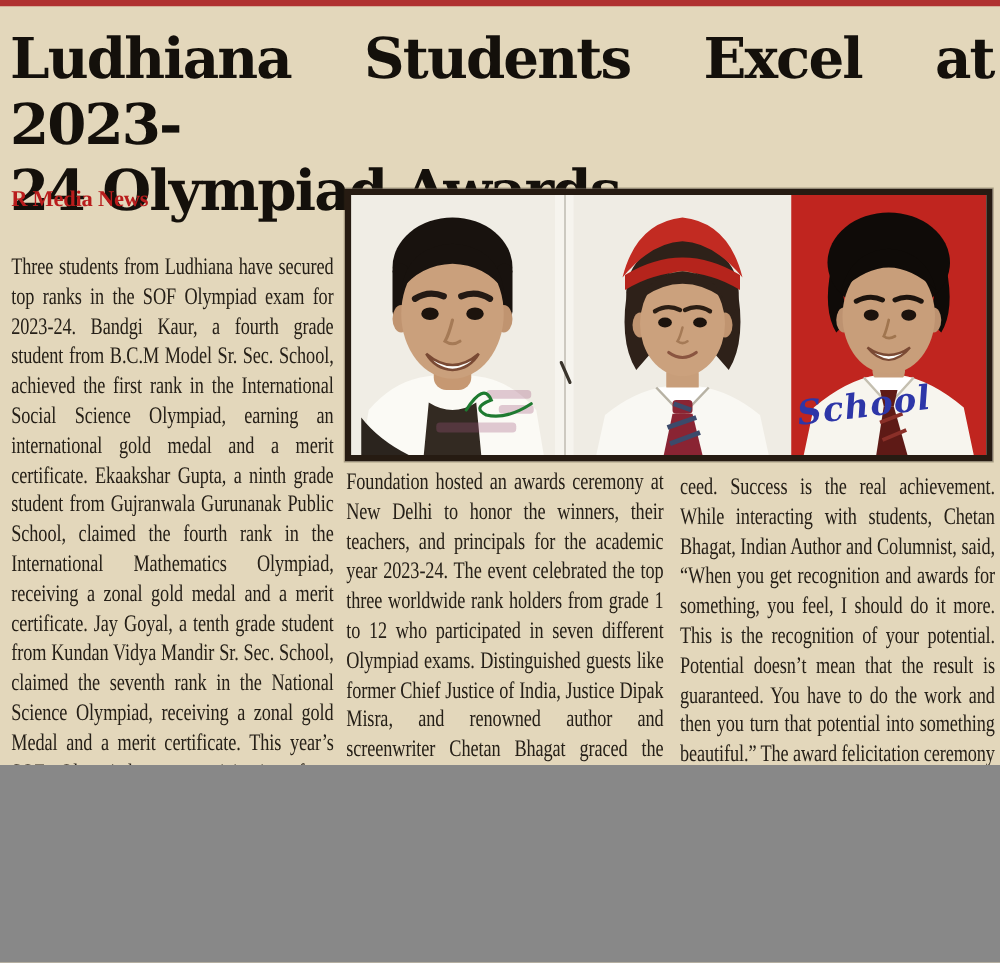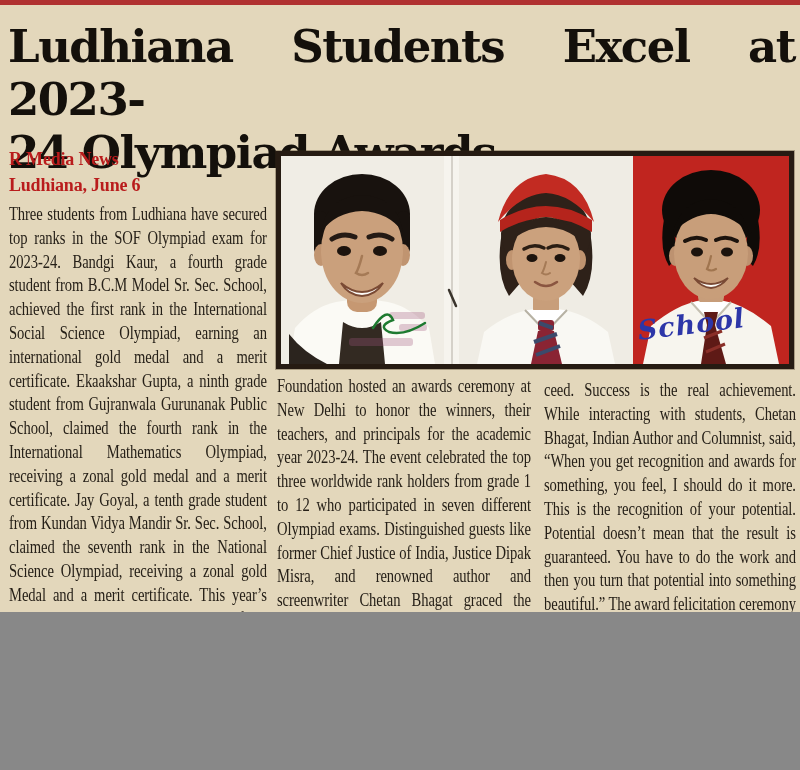--- a/index.html
+++ b/index.html
@@ -44,21 +44,20 @@
 
   <div class="top-rule"></div>
 
   <div class="headline">
       <div class="hline">Ludhiana Students Excel at 2023-</div>
       <div class="hline">24 Olympiad Awards</div>
     </div>
 
   <div class="byline">
     <div class="byline-line">R Media News</div>
-    <div class="byline-line">Ludhiana, June 6</div>
   </div>
 
   <div class="col col-left">
     <div class="cond">Three students from Ludhiana have secured top ranks in the SOF Olympiad exam for 2023-24. Bandgi Kaur, a fourth grade student from B.C.M Model Sr. Sec. School, achieved the first rank in the International Social Science Olympiad, earning an international gold medal and a merit certificate. Ekaakshar Gupta, a ninth grade student from Gujranwala Gurunanak Public School, claimed the fourth rank in the International Mathematics Olympiad, receiving a zonal gold medal and a merit certificate. Jay Goyal, a tenth grade student from Kundan Vidya Mandir Sr. Sec. School, claimed the seventh rank in the National Science Olympiad, receiving a zonal gold Medal and a merit certificate. This year’s SOF Olympiad saw participation from approximately millions of students across 70 countries, including over 25,467 students from Ludhiana. Notable schools from Ludhiana, including D.A.V. Public school, Sat Paul Mittal School, B.C.M Arya Model Sr. Sec. School were among the participants. The Science Olympiad</div>
   </div>
 
   <figure class="photo-frame">
     <svg width="508" height="208" viewBox="0 0 508 208" xmlns="http://www.w3.org/2000/svg">
 
       <g>

